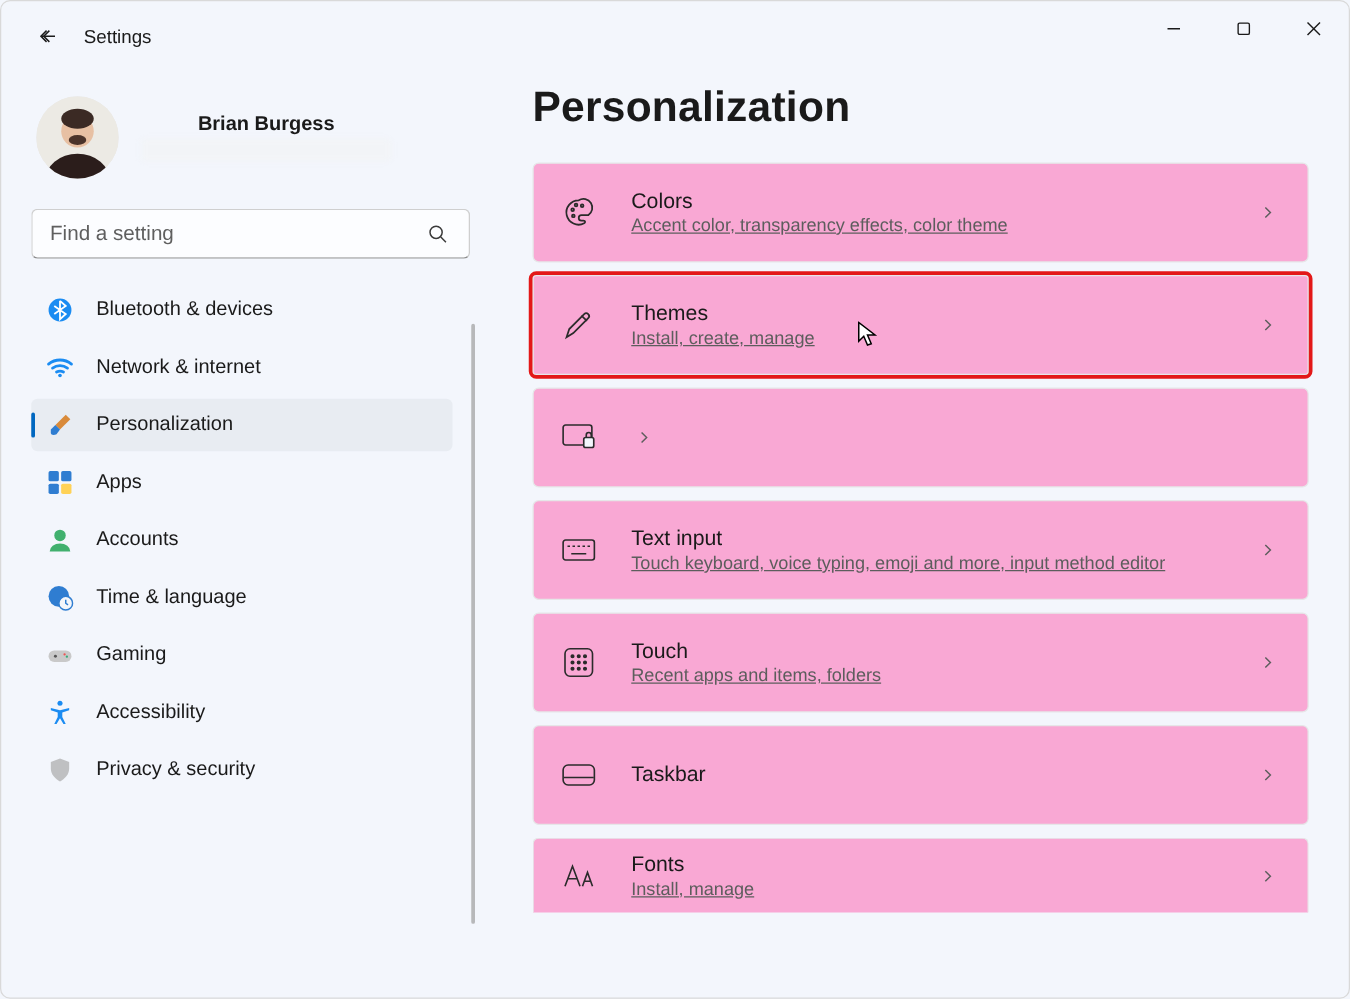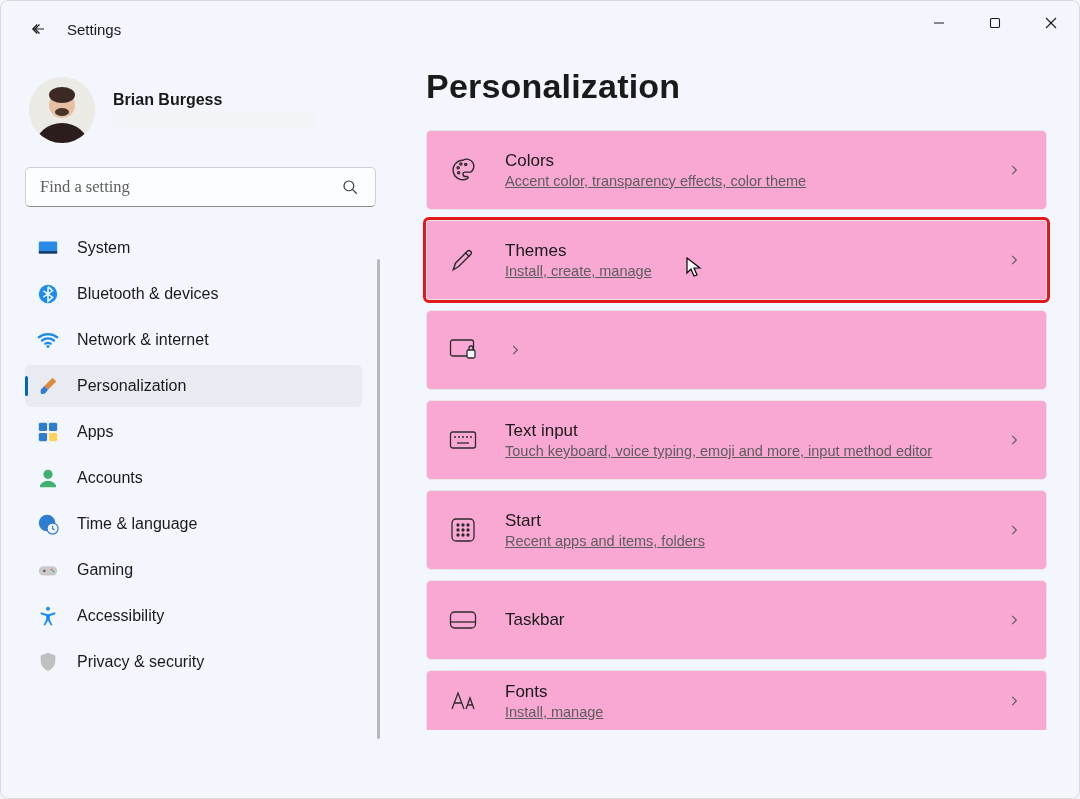--- a/index.html
+++ b/index.html
@@ -56,20 +56,21 @@
     width: 395px;
     padding: 12px 0 0 24px;
     position: relative;
     flex-shrink: 0;
   }
   .profile {
     display: flex;
     align-items: center;
     gap: 18px;
     padding: 8px 4px 20px 4px;
+    text-align: center;
   }
   .avatar {
     width: 66px; height: 66px;
     border-radius: 50%;
     overflow: hidden;
     background: #e8e8e8;
     display: flex; align-items: flex-end; justify-content: center;
   }
   .avatar svg { width: 100%; height: 100%; }
   .profile-text { display: flex; flex-direction: column; gap: 2px; }
@@ -79,21 +80,20 @@
     background: #f2f4f7;
     filter: blur(2px);
     border-radius: 3px;
   }
 
   .search-wrap {
     position: relative;
     margin-right: 20px;
     margin-top: 4px;
     margin-bottom: 20px;
-    font-family: Liberation Serif, serif;
   }
   .search {
     width: 100%;
     height: 40px;
     border: 1px solid #cfcfcf;
     border-bottom: 1.5px solid #888;
     border-radius: 5px;
     background: #fcfdff;
     padding: 0 44px 0 14px;
     font-size: 16.5px;
@@ -271,29 +271,20 @@
             <circle cx="10.5" cy="10.5" r="6.5"></circle>
             <line x1="15.5" y1="15.5" x2="21" y2="21"></line>
           </svg>
       </span>
     </div>
 
     <nav class="nav">
       <div class="nav-item">
         <span class="nav-icon">
           <svg width="22" height="22" viewBox="0 0 24 24">
-              <rect x="2" y="5" width="20" height="13" rx="1.5" fill="#278be6"></rect>
-              <rect x="2" y="15.5" width="20" height="2.5" fill="#17355b"></rect>
-            </svg>
-        </span>
-        <span>System</span>
-      </div>
-      <div class="nav-item">
-        <span class="nav-icon">
-          <svg width="22" height="22" viewBox="0 0 24 24">
               <circle cx="12" cy="12" r="10" fill="#1b8cf2"></circle>
               <path d="M12 4 v16 l5-4.5 -10-7 M12 4 l5 4.5 -10 7" fill="none" stroke="#fff" stroke-width="1.6"></path>
             </svg>
         </span>
         <span>Bluetooth &amp; devices</span>
       </div>
       <div class="nav-item">
         <span class="nav-icon">
           <svg width="22" height="22" viewBox="0 0 24 24">
               <path d="M2 9 a16 16 0 0 1 20 0" fill="none" stroke="#1b8cf2" stroke-width="2.5" stroke-linecap="round"></path>
@@ -473,21 +464,21 @@
               <circle cx="18" cy="8" r="1" fill="#2b2b2b"></circle>
               <circle cx="8" cy="13" r="1" fill="#2b2b2b"></circle>
               <circle cx="13" cy="13" r="1" fill="#2b2b2b"></circle>
               <circle cx="18" cy="13" r="1" fill="#2b2b2b"></circle>
               <circle cx="8" cy="18" r="1" fill="#2b2b2b"></circle>
               <circle cx="13" cy="18" r="1" fill="#2b2b2b"></circle>
               <circle cx="18" cy="18" r="1" fill="#2b2b2b"></circle>
             </svg>
         </span>
         <div class="card-text">
-          <span class="card-title">Start</span>
+          <span class="card-title">Touch</span>
           <span class="card-sub">Recent apps and items, folders</span>
         </div>
         <span class="card-chevron">
           <svg width="14" height="14" viewBox="0 0 24 24" fill="none" stroke="#5d5d5d" stroke-width="2">
               <path d="M9 5 l7 7 -7 7"></path>
             </svg>
         </span>
       </div>
 
       <div class="card">

